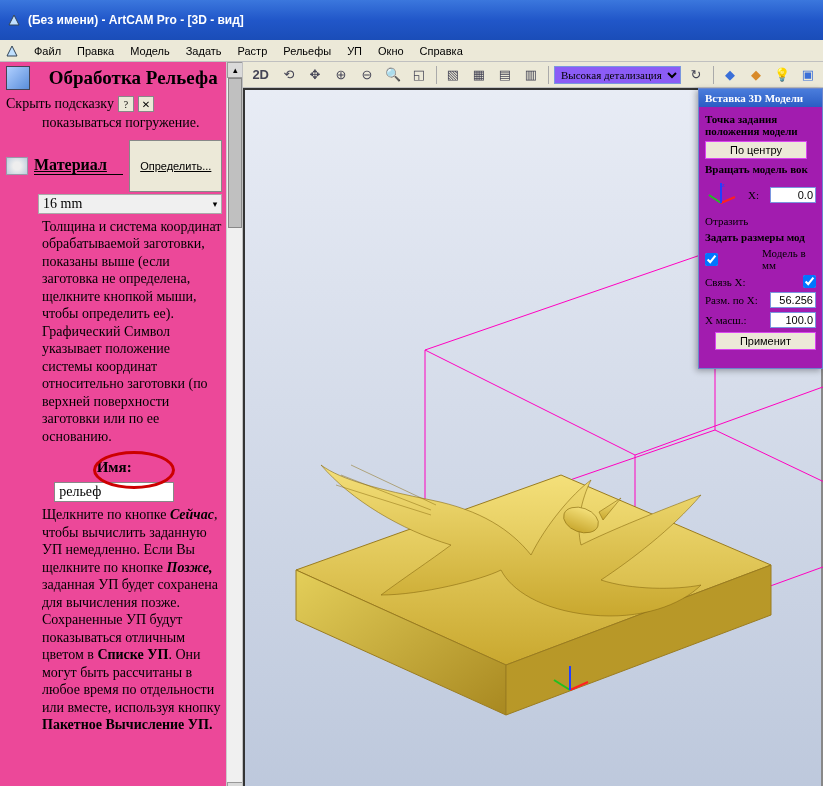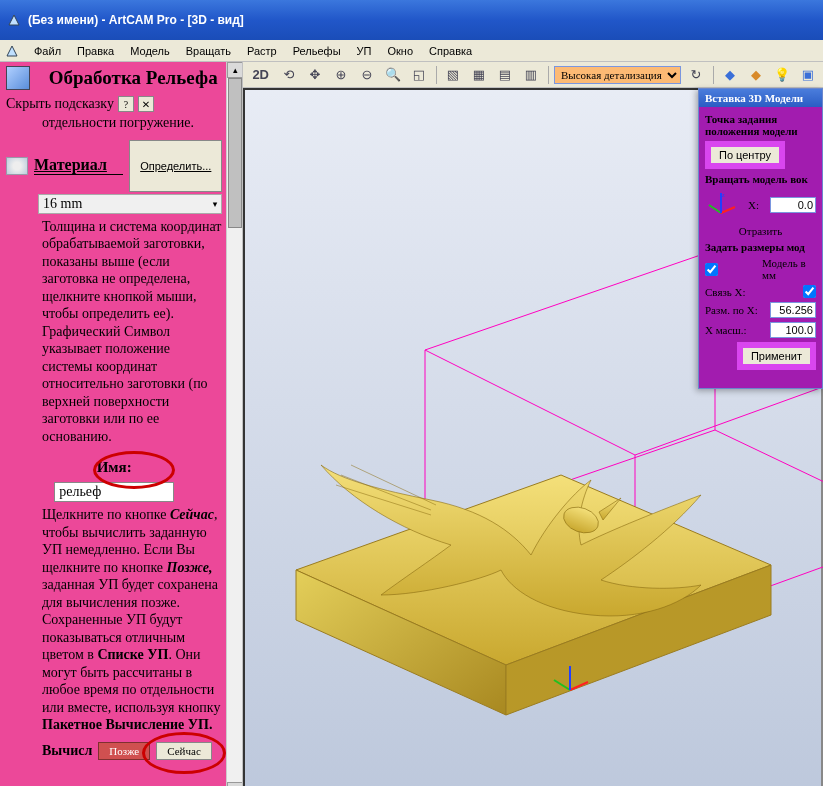--- a/index.html
+++ b/index.html
@@ -182,21 +182,21 @@
   font-size:11px;
 }
 .tbtn{
   width:22px;height:22px;border:1px solid transparent;
   display:inline-flex;align-items:center;justify-content:center;font-size:13px;color:#445;
 }
 .tbtn.sep{width:4px;border:none;background:transparent;}
 .tbtn.sep::before{content:"";display:block;width:1px;height:18px;background:#aaa;}
 .tbtn.text{width:auto;padding:0 4px;font-weight:bold;}
 .lod-select{
-  border:1px solid #7a96df;background:#fdba74;padding:1px 2px;font-size:11px;font-family:Tahoma;
+  border:1px solid #7a96df;background:#8b5cf6;padding:1px 2px;font-size:11px;font-family:Tahoma;
 }
 .view3d{
   position:absolute;top:26px;left:0;right:0;bottom:0;
   background:linear-gradient(to bottom,#e8ecf5 0%,#bdc8dc 100%);
   border:2px inset #888;
 }
 
 .scene{position:absolute;inset:0;}
 .block{
   position:absolute;left:36px;top:290px;width:500px;height:340px;
@@ -213,21 +213,21 @@
   background:#a21caf;border:1px solid #6a87cd;
   box-shadow:-2px 2px 6px rgba(0,0,0,.3);
   font-size:11px;font-family:Tahoma;
 }
 .panel3d .ptitle{
   background:linear-gradient(to bottom,#4a7ddc,#2b5cc4);
   color:white;padding:3px 6px;font-weight:bold;font-size:11px;
 }
 .panel3d .pbody{padding:6px 6px;}
 .panel3d .pbody > div{margin-bottom:4px;}
-.pbtn{border:6px solid #d946ef;background:#ece9d8;padding:2px 8px;font-size:11px;}
+.pbtn{border:1px solid #d946ef;background:#ece9d8;padding:2px 24px;font-size:11px;}
 .pfield{
   display:flex;align-items:center;justify-content:space-between;gap:4px;margin:3px 0;
 }
 .pfield input[type=text]{width:46px;border:1px solid #7a96df;padding:1px 2px;font-size:11px;text-align:right;}
 .pfield label{font-size:11px;}
 .axis-icon{width:32px;height:32px;display:inline-block;}
 b{font-weight:bold;}
 </style>
 </head>
 <body>
@@ -243,40 +243,40 @@
 
 <div class="menubar">
   <span class="menu-icon">
     <svg width="14" height="14" viewBox="0 0 14 14">
         <path d="M2 12 L7 2 L12 12 Z" fill="#c0e0ff" stroke="#345"></path>
       </svg>
   </span>
   <span class="item">Файл</span>
   <span class="item">Правка</span>
   <span class="item">Модель</span>
-  <span class="item">Вращать</span>
+  <span class="item">Задать</span>
   <span class="item">Растр</span>
   <span class="item">Рельефы</span>
   <span class="item">УП</span>
   <span class="item">Окно</span>
   <span class="item">Справка</span>
 </div>
 
 <div class="content">
   <div class="sidebar">
     <div class="header">
       <span class="header-icon"></span>
       <span class="header-title">Обработка Рельефа</span>
     </div>
     <div class="help-row">
       <span>Скрыть подсказку</span>
       <span class="btn-sm">?</span>
       <span class="btn-sm">✕</span>
     </div>
-    <div class="body-text" style="margin-left:36px;margin-top:2px;">отдельности погружение.</div>
+    <div class="body-text" style="margin-left:36px;margin-top:2px;">показываться погружение.</div>
 
     <div class="section">
       <div class="section-head">
         <span class="sicon"></span>
         <span class="stitle">Материал</span>
         <button class="btn-define">Определить...</button>
       </div>
       <div class="mat-val" style="margin-left:32px;">
         <span>16 mm</span>
         <span class="dd">▾</span>
@@ -287,27 +287,20 @@
     <div class="section">
       <div class="name-row">
         <span class="sicon"></span>
         <span class="ellipse-red name-ellipse">
           <span class="label">Имя:</span>
         </span>
         <input type="text" value="рельеф" style="">
       </div>
       <div class="body-text">
         <span>Щелкните по кнопке </span><b><i>Сейчас</i></b><span>, чтобы вычислить заданную УП немедленно. Если Вы щелкните по кнопке </span><b><i>Позже,</i></b><span> заданная УП будет сохранена для вычисления позже. Сохраненные УП будут показываться отличным цветом в </span><b>Списке УП</b><span>. Они могут быть рассчитаны в любое время по отдельности или вместе, используя кнопку </span><b>Пакетное Вычисление УП.</b>
-      </div>
-      <div style="margin-left:36px;display:flex;align-items:center;gap:6px;">
-        <b>Вычисл</b>
-        <button class="btn-later">Позже</button>
-        <span class="now-ellipse">
-          <button class="btn-now">Сейчас</button>
-        </span>
       </div>
     </div>
 
     <div class="scrollbar-mock">
       <div class="scroll-arrow">▴</div>
       <div class="thumb"></div>
       <div class="scroll-arrow bottom">▾</div>
     </div>
   </div>
 
@@ -401,21 +394,21 @@
             <svg width="32" height="32" viewBox="0 0 32 32">
               <line x1="16" y1="24" x2="30" y2="18" stroke="#ff2020" stroke-width="2"></line>
               <line x1="16" y1="24" x2="4" y2="16" stroke="#20c020" stroke-width="2"></line>
               <line x1="16" y1="24" x2="16" y2="4" stroke="#2040ff" stroke-width="2"></line>
               <text x="17" y="8" font-size="6" fill="#2040ff">z</text>
             </svg>
           </span>
           <label>X:</label>
           <input type="text" value="0.0" style="">
         </div>
-        <div style="text-align:center;"><span>Отразить</span></div>
+        <div style="text-align:left;"><span>Отразить</span></div>
         <div><b>Задать размеры мод</b></div>
         <div class="pfield">
           <input type="checkbox" checked="" style="">
           <label style="flex:1;margin-left:40px;">Модель в мм</label>
         </div>
         <div class="pfield">
           <label>Связь X:</label>
           <input type="checkbox" checked="" style="">
         </div>
         <div class="pfield">

